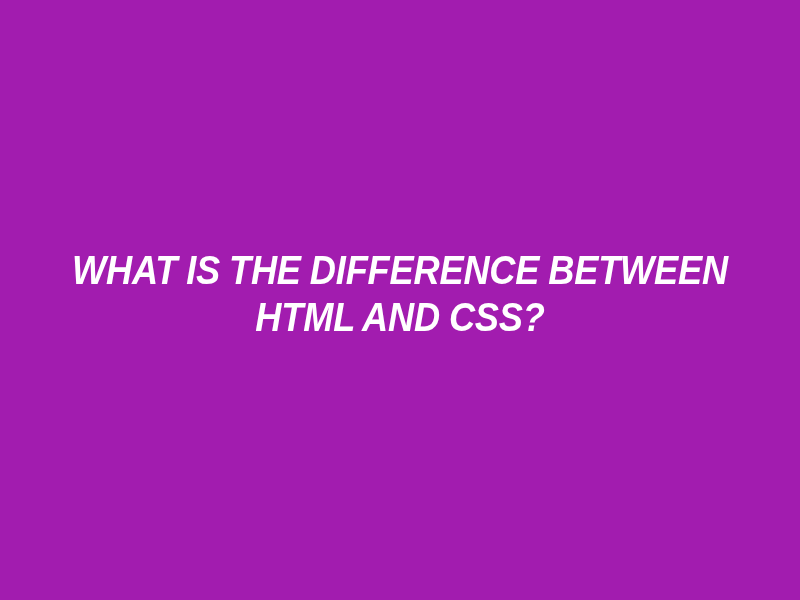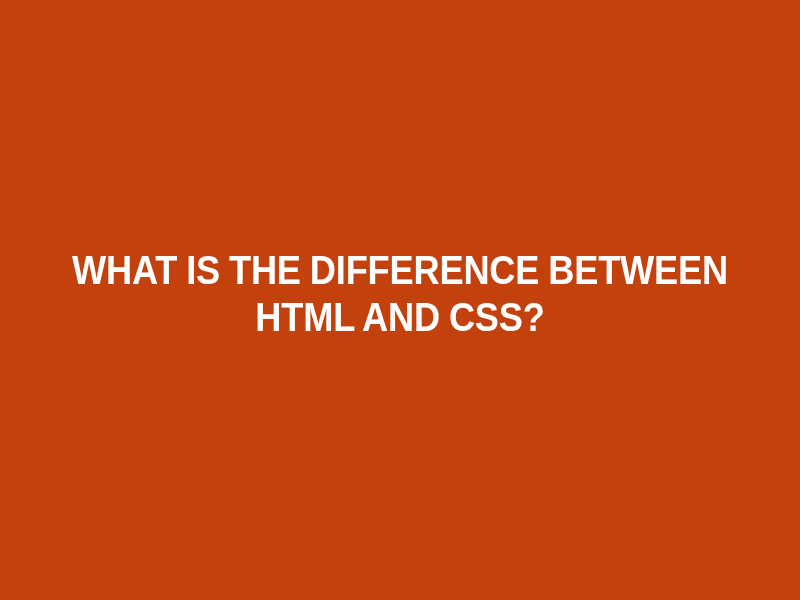--- a/index.html
+++ b/index.html
@@ -12,23 +12,24 @@
     height: 600px;
     overflow: hidden;
     font-family: "Liberation Sans", sans-serif;
   }
 
   
   .banner {
     position: relative;
     width: 800px;
     height: 600px;
-    background-color: #c2410c;
+    background-color: #a21caf;
     box-sizing: border-box;
     display: block;
+    font-style: italic;
   }
 
   
   .headline-block {
     position: absolute;
     left: 0;
     right: 0;
     top: 247px;
     padding: 0 36px;
     box-sizing: border-box;

